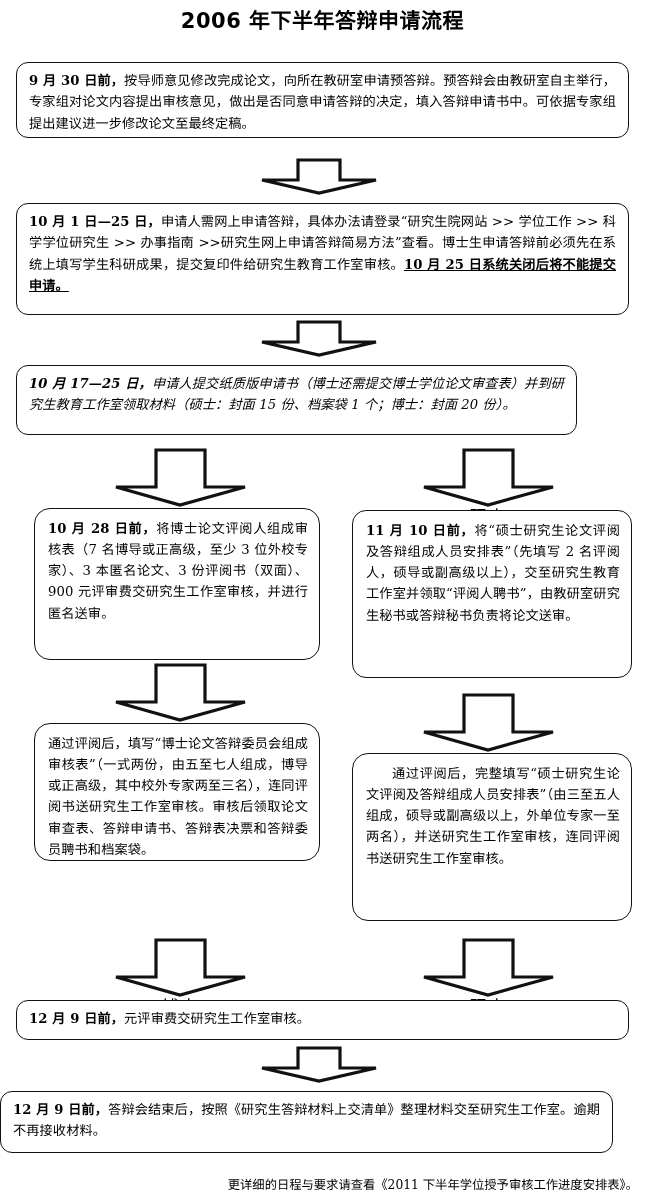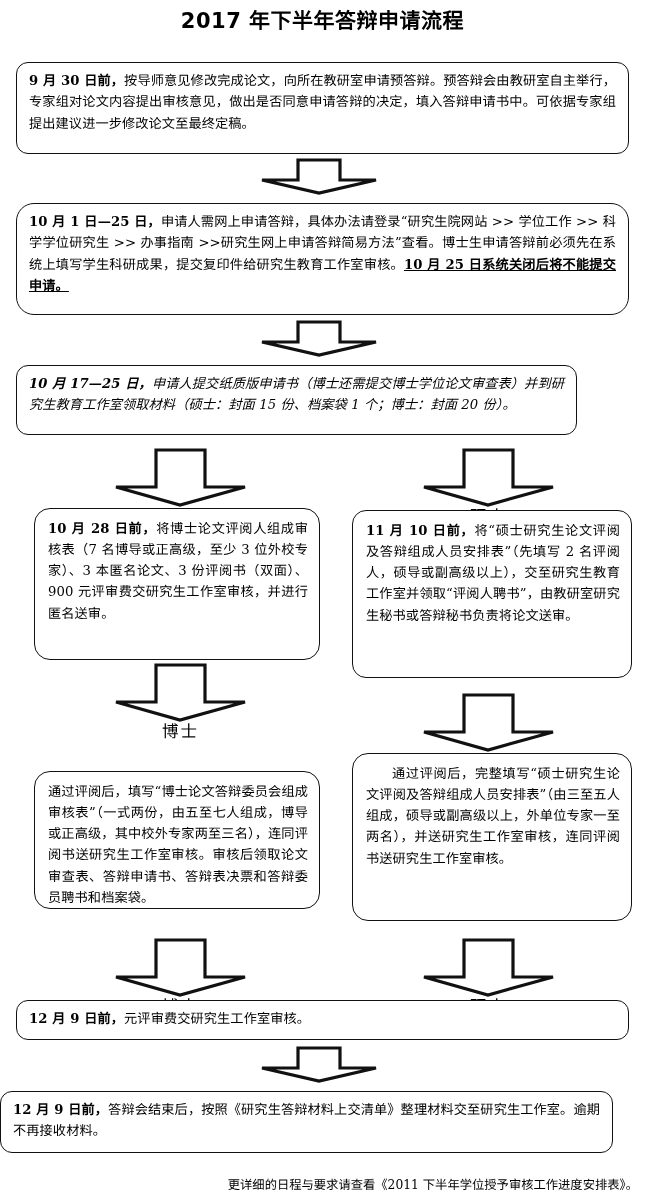--- a/index.html
+++ b/index.html
@@ -97,33 +97,33 @@
     width: 638px;
     text-align: right;
     font-size: 12.3px;
     line-height: 18px;
     white-space: nowrap;
   }
 </style>
 </head>
 <body>
 
-<div id="page-title">2017 年下半年答辩申请流程</div>
-
-<div class="node" id="n1" style="left:16px; top:62px; width:613px; height:92px;">
+<div id="page-title">2006 年下半年答辩申请流程</div>
+
+<div class="node" id="n1" style="left:16px; top:62px; width:613px; height:76px;">
   <span class="lead">9 月 30 日前，</span><span>按导师意见修改完成论文，向所在教研室申请预答辩。预答辩会由教研室自主举行，专家组对论文内容提出审核意见，做出是否同意申请答辩的决定，填入答辩申请书中。可依据专家组提出建议进一步修改论文至最终定稿。</span>
 </div>
 
 <div class="arrow" id="ar1" style="left:262px; top:160px; width:114px; height:33px;">
   <svg viewBox="0 0 114 33" preserveAspectRatio="none" aria-hidden="true">
     <polygon class="shape" points="36,0 78,0 78,20 114,20 57,33 0,20 36,20"></polygon>
   </svg>
 </div>
 
-<div class="node" id="n2" style="left:16px; top:203px; width:613px; height:112px;border-radius:18px;">
+<div class="node" id="n2" style="left:16px; top:203px; width:613px; height:112px;">
   <span class="lead">10 月 1 日—25 日，</span><span>申请人需网上申请答辩，具体办法请登录“研究生院网站 &gt;&gt; 学位工作 &gt;&gt; 科学学位研究生 &gt;&gt; 办事指南 &gt;&gt;研究生网上申请答辩简易方法”查看。博士生申请答辩前必须先在系统上填写学生科研成果，提交复印件给研究生教育工作室审核。</span><span class="stress">10 月 25 日系统关闭后将不能提交申请。</span>
 </div>
 
 <div class="arrow" id="ar2" style="left:262px; top:322px; width:114px; height:33px;">
   <svg viewBox="0 0 114 33" preserveAspectRatio="none" aria-hidden="true">
     <polygon class="shape" points="36,0 78,0 78,20 114,20 57,33 0,20 36,20"></polygon>
   </svg>
 </div>
 
 <div class="node" id="n3" style="left:16px; top:365px; width:561px; height:70px;font-style:italic;">
@@ -159,21 +159,21 @@
   <div class="arrow-label" style="top:16px;">博士</div>
 </div>
 
 <div class="arrow" id="ar4r" style="left:424px; top:695px; width:129px; height:55px;">
   <svg viewBox="0 0 129 55" preserveAspectRatio="none" aria-hidden="true">
     <polygon class="shape" points="40,0 89,0 89,37 129,37 64,55 0,37 40,37"></polygon>
   </svg>
   <div class="arrow-label" style="top:16px;">硕士</div>
 </div>
 
-<div class="node narrow" id="n5l" style="left:34px; top:723px; width:286px; height:138px;margin-top:48px;">
+<div class="node narrow" id="n5l" style="left:34px; top:723px; width:286px; height:138px;">
   <span>通过评阅后，填写“博士论文答辩委员会组成审核表”（一式两份，由五至七人组成，博导或正高级，其中校外专家两至三名），连同评阅书送研究生工作室审核。审核后领取论文审查表、答辩申请书、答辩表决票和答辩委员聘书和档案袋。</span>
 </div>
 
 <div class="node narrow" id="n5r" style="left:352px; top:753px; width:280px; height:168px; text-indent:26px;">
   <span>通过评阅后，完整填写“硕士研究生论文评阅及答辩组成人员安排表”（由三至五人组成，硕导或副高级以上，外单位专家一至两名），并送研究生工作室审核，连同评阅书送研究生工作室审核。</span>
 </div>
 
 <div class="arrow" id="ar5l" style="left:116px; top:940px; width:129px; height:55px;">
   <svg viewBox="0 0 129 55" preserveAspectRatio="none" aria-hidden="true">
     <polygon class="shape" points="40,0 89,0 89,37 129,37 64,55 0,37 40,37"></polygon>

